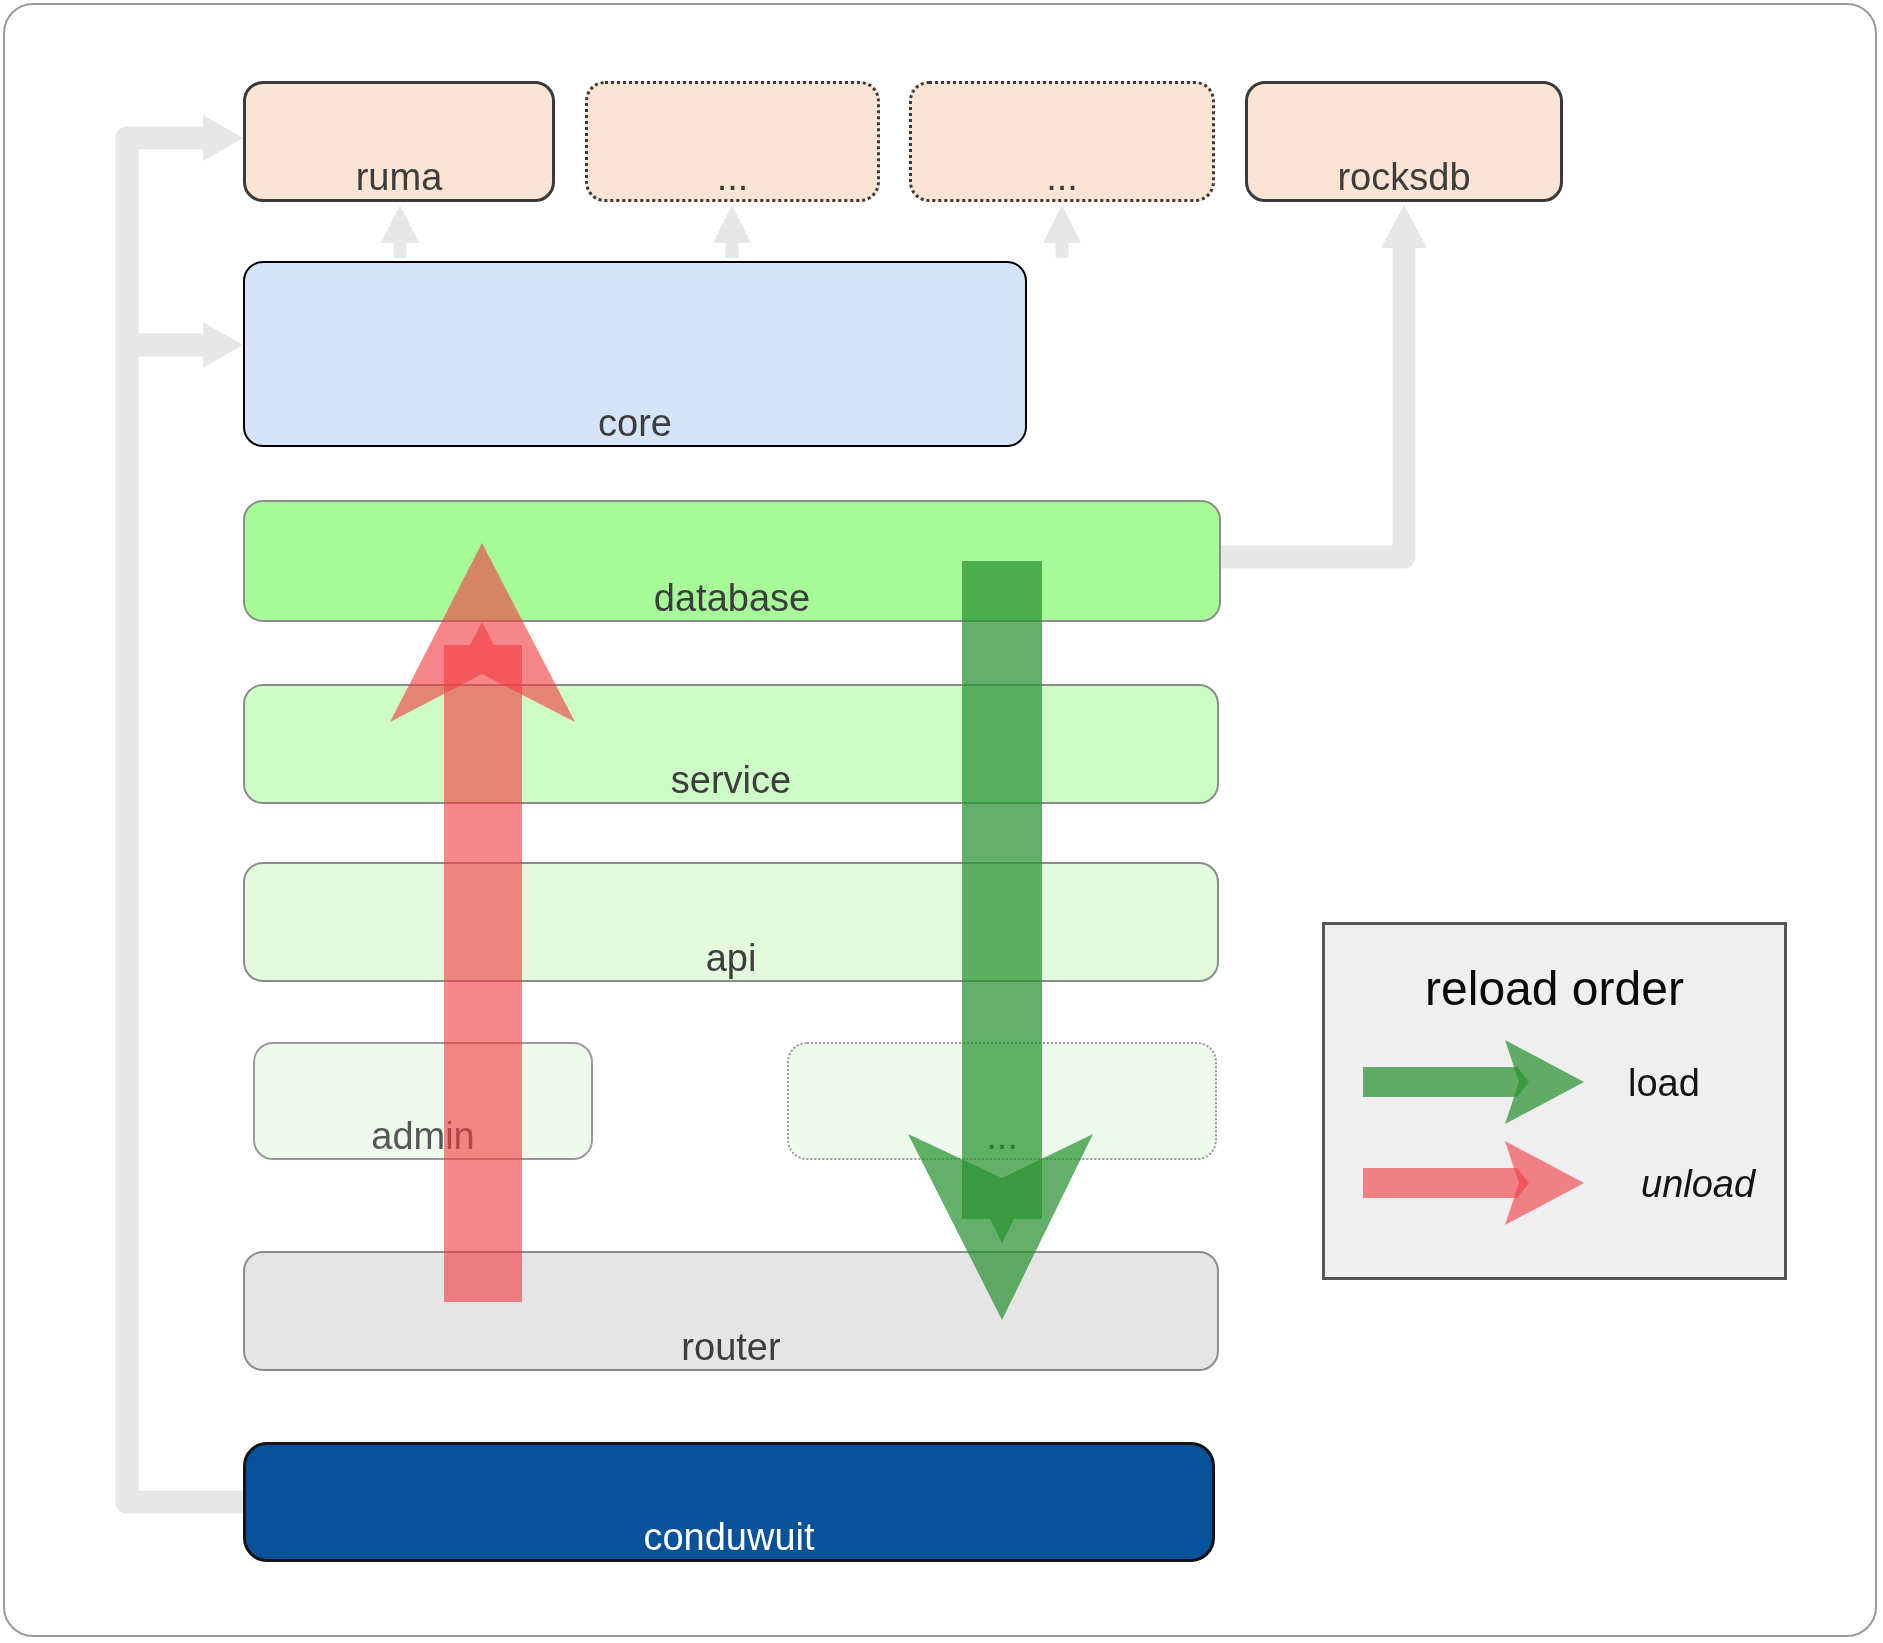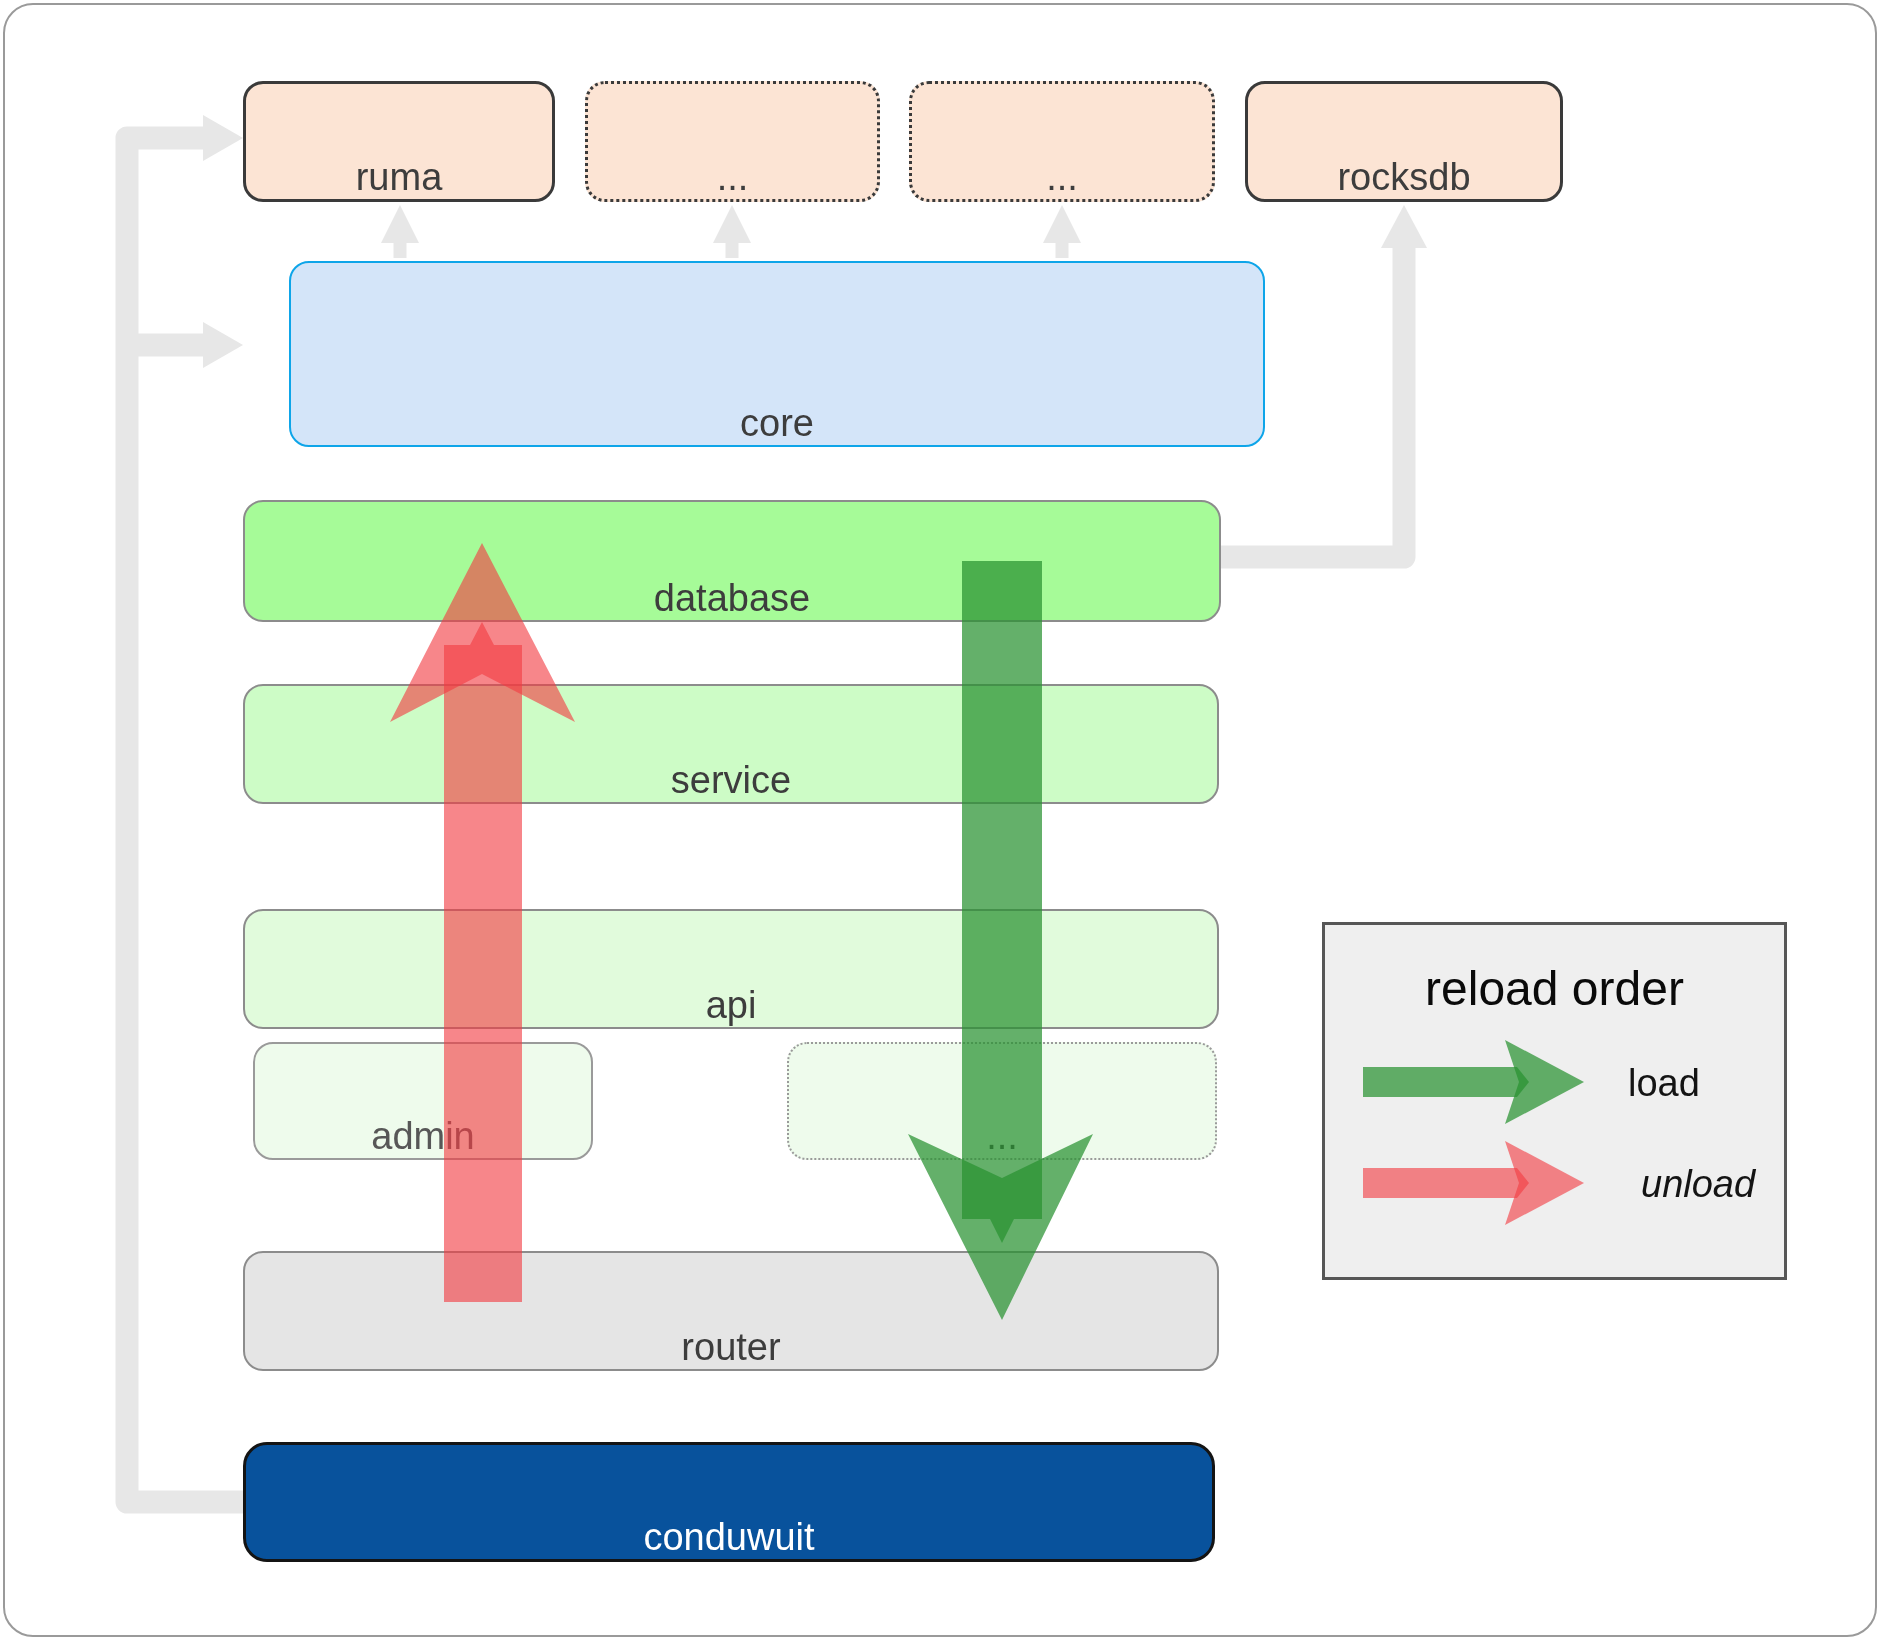--- a/index.html
+++ b/index.html
@@ -17,24 +17,24 @@
     font-size:38px;color:#3d3d3d;border-radius:20px;
   }
   
   .ext{background:#fce4d4;border:3px solid #3a3a3a;}
   .ext.dotted{border:3px dotted #3a3a3a;}
   .b-ruma{left:243px;top:81px;width:312px;height:121px;}
   .b-dots1{left:585px;top:81px;width:295px;height:121px;}
   .b-dots2{left:909px;top:81px;width:306px;height:121px;}
   .b-rocksdb{left:1245px;top:81px;width:318px;height:121px;}
   
-  .b-core{left:243px;top:261px;width:976px;height:186px;background:#d4e5f9;border:2px solid #0ea5e9;margin-left:46px;}
+  .b-core{left:243px;top:261px;width:784px;height:186px;background:#d4e5f9;border:2px solid #000000;}
   .b-database{left:243px;top:500px;width:978px;height:122px;background:#a6fb98;border:2px solid #8c8c8c;}
   .b-service{left:243px;top:684px;width:976px;height:120px;background:#cdfcc6;border:2px solid #8c8c8c;}
-  .b-api{left:243px;top:862px;width:976px;height:120px;background:#e1fbdc;border:2px solid #8c8c8c;margin-top:47px;}
+  .b-api{left:243px;top:862px;width:976px;height:120px;background:#e1fbdc;border:2px solid #8c8c8c;}
   .b-admin{left:253px;top:1042px;width:340px;height:118px;background:#eefbec;border:2px solid #9a9a9a;color:#575757;}
   .b-dots3{left:787px;top:1042px;width:430px;height:118px;background:#eefbec;border:2px dotted #9a9a9a;}
   .b-router{left:243px;top:1251px;width:976px;height:120px;background:#e5e5e5;border:2px solid #8c8c8c;}
   .b-app{left:243px;top:1442px;width:972px;height:120px;background:#08529c;border:3px solid #141414;
          border-radius:24px;color:#ffffff;}
   
   .legend{
     position:absolute;left:1322px;top:922px;width:465px;height:358px;box-sizing:border-box;
     background:#efefef;border:3px solid #565656;
   }

